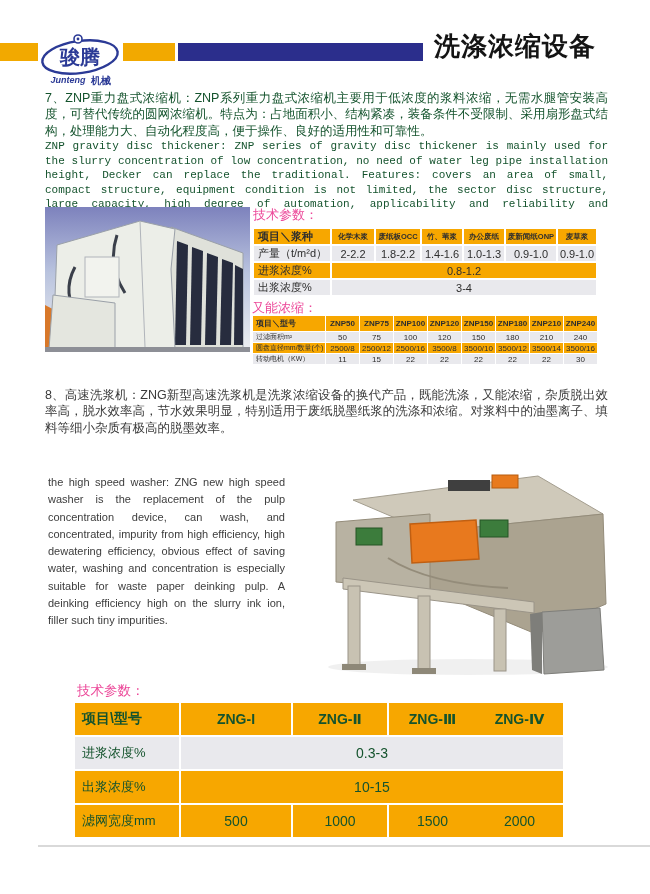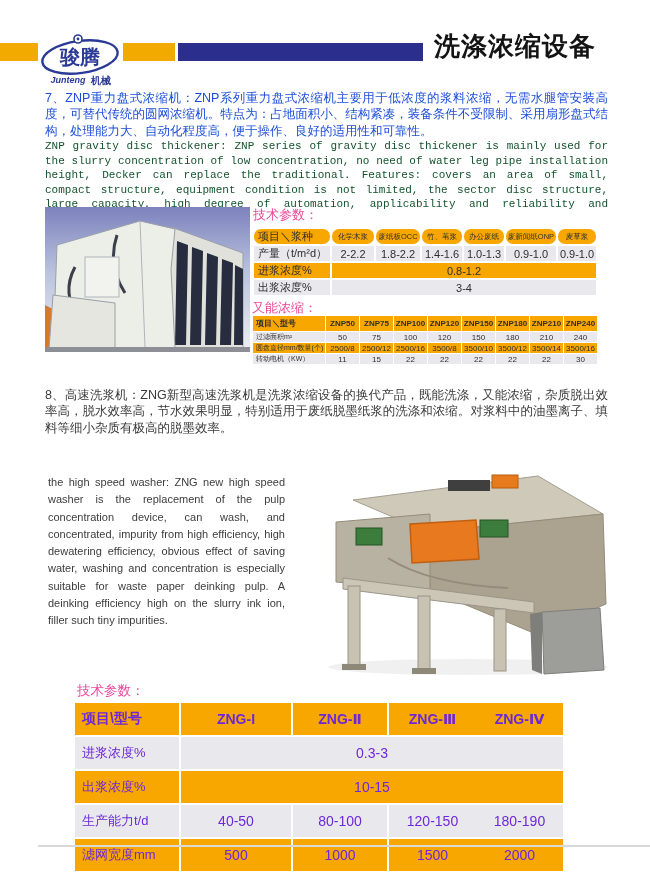--- a/index.html
+++ b/index.html
@@ -14,51 +14,51 @@
   .bar.y2 { left:123px; width:52px; background:#F2A900; }
   .bar.bl { left:178px; width:245px; background:#2B2E8C; }
   .page-title {
     position:absolute; top:29px; left:432px; width:166px;
     font-size:26px; font-weight:900; color:#141414; letter-spacing:1px;
     text-align:center; white-space:nowrap;
   }
   .logo { position:absolute; left:38px; top:33px; width:84px; height:56px; }
   
   .para { position:absolute; left:45px; width:563px; text-align:justify; }
-  .p-cn7 { top:90px;  font-size:12.5px; line-height:16.3px; color:#1d4ed8; }
+  .p-cn7 { top:90px;  font-size:12.5px; line-height:16.3px; color:#14532d; }
   .p-en7 { top:139px; font-size:11px; line-height:14.6px; color:#14532d;font-family:Liberation Mono, monospace; }
   .p-cn8 { top:387px; font-size:12.5px; line-height:16.3px; color:#3a3a3a; }
   .p-en8 { position:absolute; left:48px; top:474px; width:237px;
            font-size:11px; line-height:17.3px; color:#3c3c3c; text-align:justify; }
   
   .tbl-title { position:absolute; font-size:13px; color:#ec4899; white-space:nowrap; }
   .tt1 { left:253px; top:206px; }
   .tt2 { left:252px; top:299px; }
   .tt3 { left:77px;  top:682px; font-size:13.5px; }
   
   table.t { position:absolute; border-collapse:separate; table-layout:fixed; }
   table.t td { overflow:hidden; white-space:nowrap; vertical-align:middle; text-align:center; padding:0; }
   tr.hdr td, tr.o td { background:#F7A700; }
   tr.g td { background:#E9E9ED; }
   td.lbl { text-align:left !important; padding-left:4px !important; }
   
   .t1 { left:252px; top:227px; border-spacing:2px; }
   .t1 td { height:12px; font-size:11px; color:#2e2e2e; }
-  .t1 tr.hdr td { height:11px; font-size:7.5px; font-weight:normal;border-radius:7px; }
+  .t1 tr.hdr td { height:11px; font-size:7.5px; font-weight:bold; }
   .t1 tr.hdr td.lbl { font-size:11px; }
   .t1 td.lbl { font-size:11px; }
   
   .t2 { left:252px; top:315px; border-spacing:1px; }
   .t2 td { height:10px; font-size:8px; color:#2e2e2e; }
   .t2 tr.hdr td { height:15px; font-weight:bold; font-size:8px; }
   .t2 td.lbl { font-size:7px; padding-left:3px !important; }
   .t2 tr.hdr td.lbl { font-size:8px; }
   
   .t3 { left:73px; top:701px; border-spacing:2px; }
-  .t3 td { height:32px; font-size:14px; color:#6d28d9; }
+  .t3 td { height:32px; font-size:14px; color:#14532d; }
   .t3 tr.hdr td { font-weight:600; font-size:14px; }
   .t3 td.lbl { font-size:13px; padding-left:7px !important; }
   .duo { display:flex; width:100%; }
   .duo span { flex:1; text-align:center; }
   
   .photo { position:absolute; display:block; }
   .ph1 { left:45px; top:207px; }
   .ph2 { left:298px; top:462px; }
   
   .bottom-rule { position:absolute; left:38px; top:845px; width:612px; height:2px; background:#d9d9d9; }
@@ -261,31 +261,20 @@
       </td>
     </tr>
     <tr class="g">
       <td class="lbl">进浆浓度%</td>
       <td colspan="4">0.3-3</td>
     </tr>
     <tr class="o">
       <td class="lbl">出浆浓度%</td>
       <td colspan="4">10-15</td>
     </tr>
-    <tr class="g">
-      <td class="lbl">生产能力t/d</td>
-      <td>40-50</td>
-      <td>80-100</td>
-      <td colspan="2">
-        <div class="duo">
-          <span>120-150</span>
-          <span>180-190</span>
-        </div>
-      </td>
-    </tr>
     <tr class="o">
       <td class="lbl">滤网宽度mm</td>
       <td>500</td>
       <td>1000</td>
       <td colspan="2">
         <div class="duo">
           <span>1500</span>
           <span>2000</span>
         </div>
       </td>

